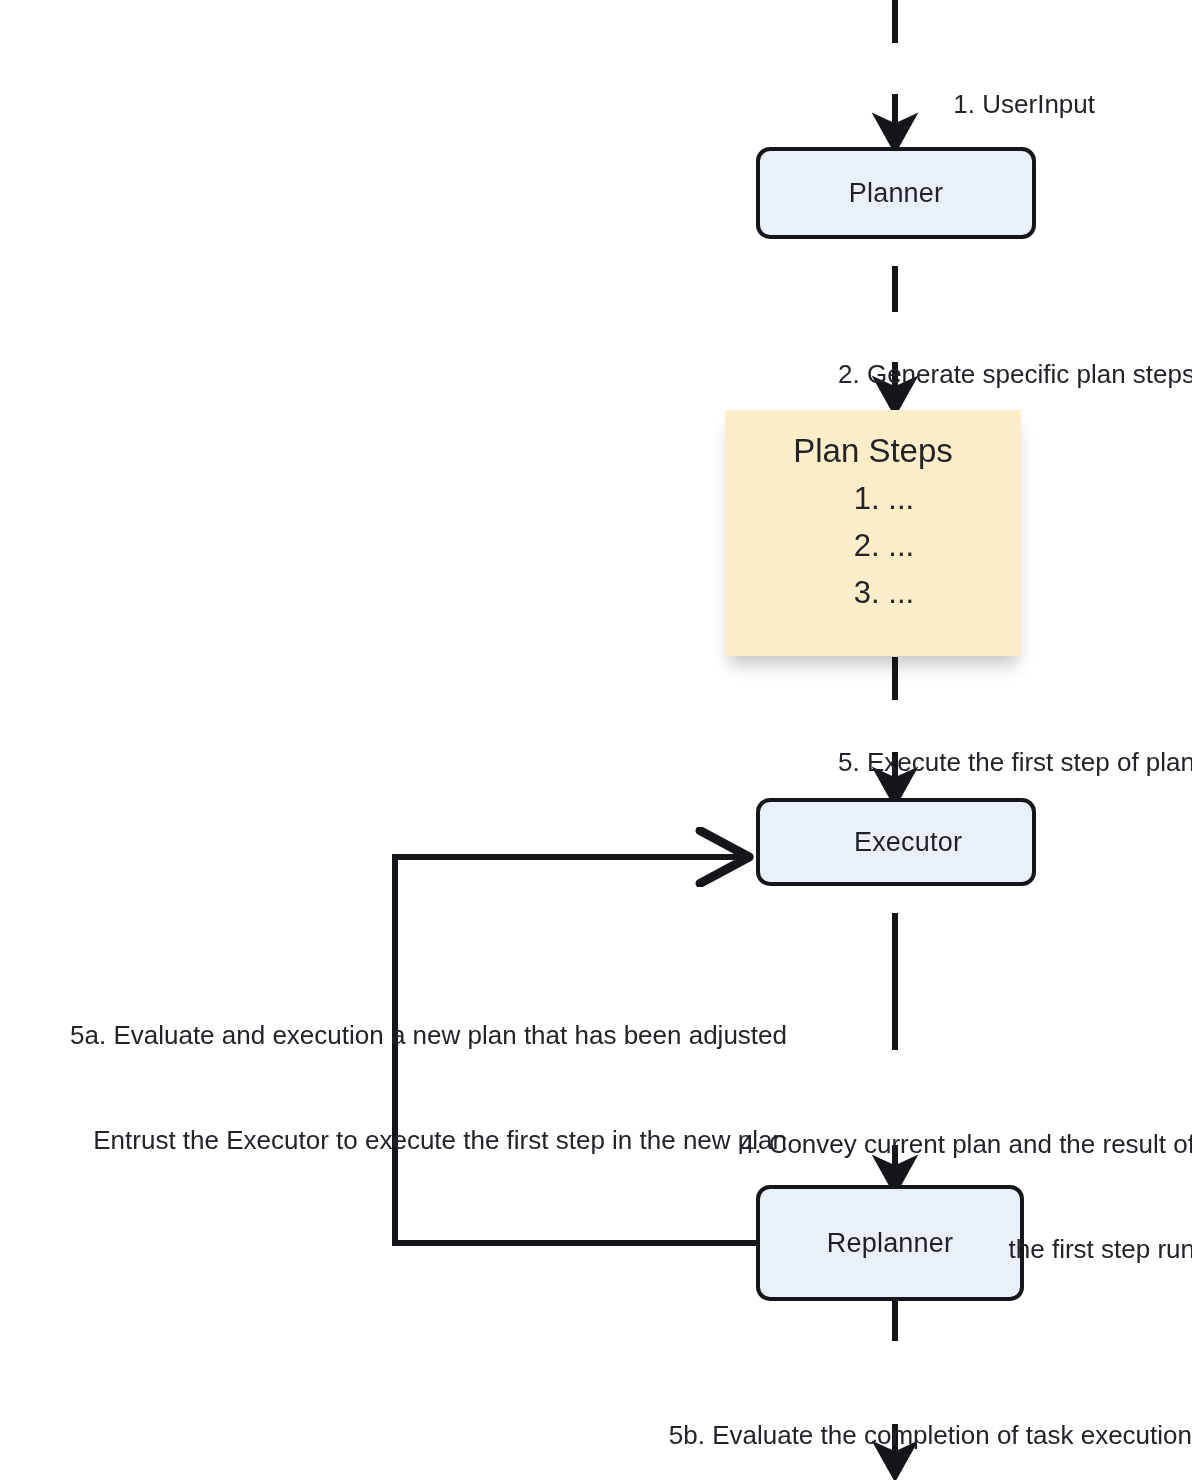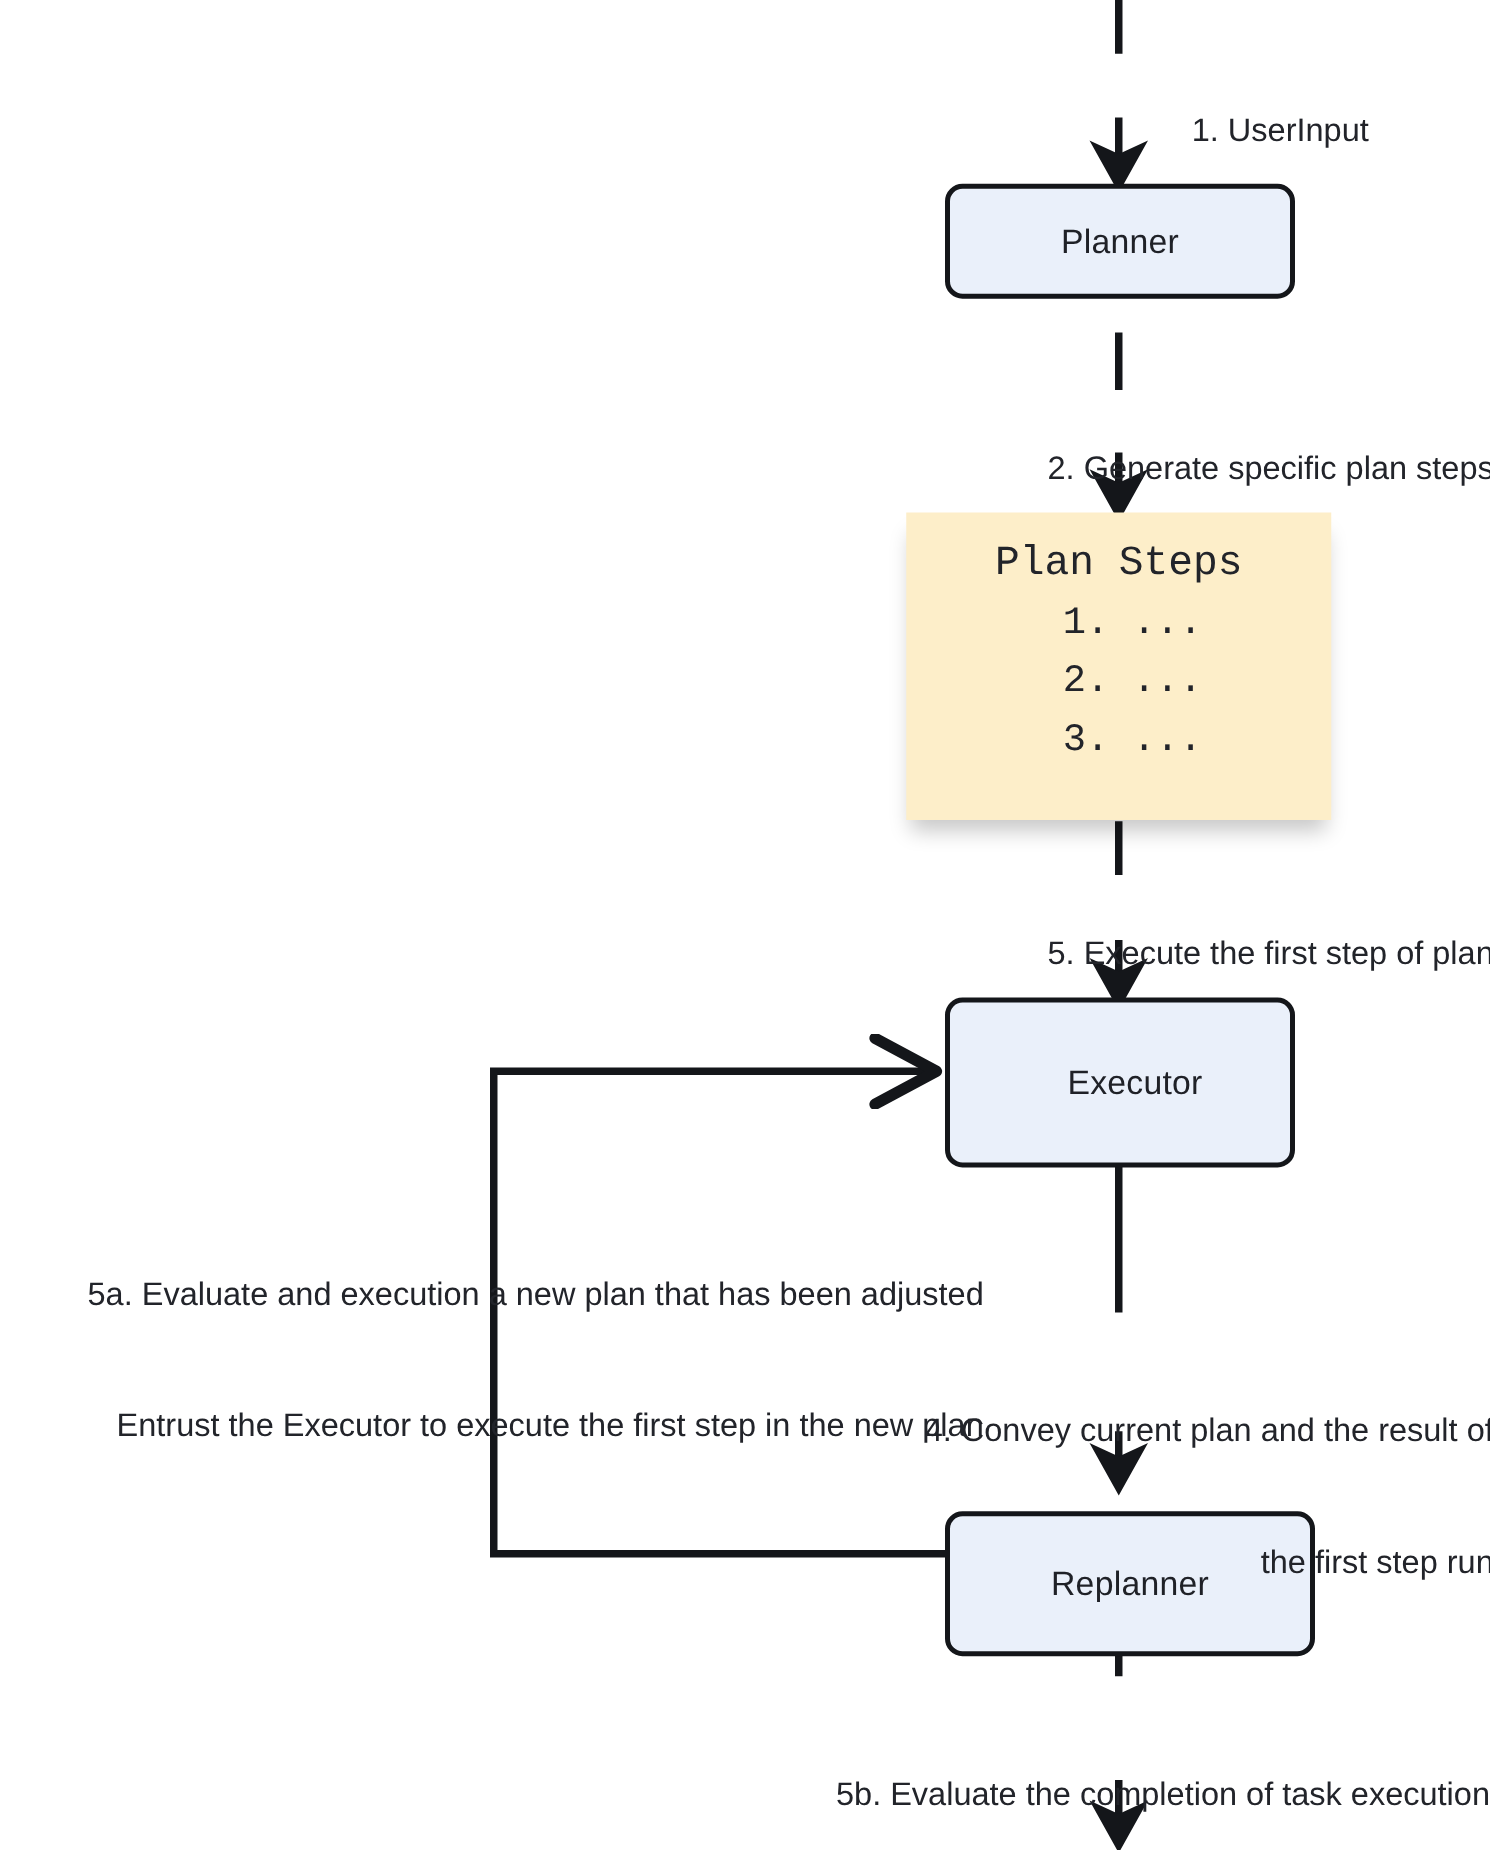--- a/index.html
+++ b/index.html
@@ -106,32 +106,32 @@
     <path d="M756,1243 L395,1243 L395,857 L748,857" fill="none" stroke="#14161a" stroke-width="6" stroke-linejoin="miter" marker-end="url(#openArrow)"></path>
 
     <line x1="895" y1="1301" x2="895" y2="1341" stroke="#14161a" stroke-width="6"></line>
     <line x1="895" y1="1424" x2="895" y2="1474" stroke="#14161a" stroke-width="6" marker-end="url(#solidArrow)"></line>
   </svg>
 
   <div class="node node-rounded" style="left:756px; top:147px; width:280px; height:92px;">
     <span>Planner</span>
   </div>
 
-  <div class="node node-note" style="left:725px; top:410px; width:340px; height:246px;font-family:Liberation Mono, monospace;">
+  <div class="node node-note" style="left:725px; top:410px; width:296px; height:246px;">
     <div class="note-title">Plan Steps</div>
     <div class="note-step">1. ...</div>
     <div class="note-step">2. ...</div>
     <div class="note-step">3. ...</div>
   </div>
 
-  <div class="node node-rounded" style="left:756px; top:798px; width:280px; height:136px;padding-left:24px;">
+  <div class="node node-rounded" style="left:756px; top:798px; width:280px; height:88px;padding-left:24px;">
     <span>Executor</span>
   </div>
 
-  <div class="node node-rounded" style="left:756px; top:1185px; width:296px; height:116px;margin-top:24px;">
+  <div class="node node-rounded" style="left:756px; top:1185px; width:268px; height:116px;">
     <span>Replanner</span>
   </div>
 
   <div class="elabel center" style="left:695px; top:52px; width:400px;">
     <span>1. UserInput</span>
   </div>
 
   <div class="elabel center" style="left:595px; top:322px; width:600px;">
     <span>2. Generate specific plan steps</span>
   </div>

